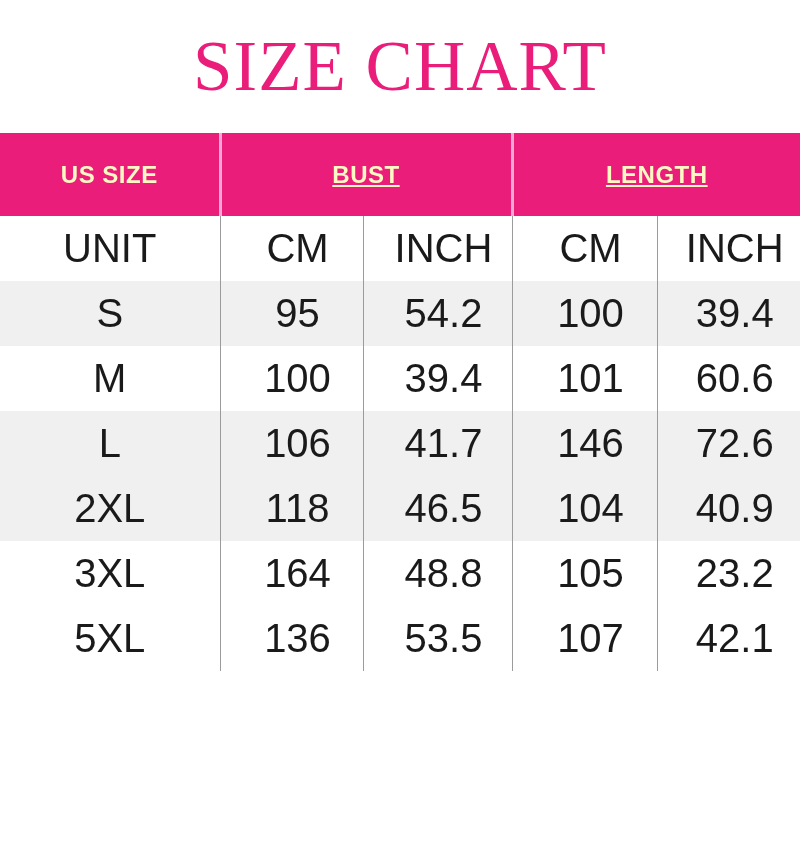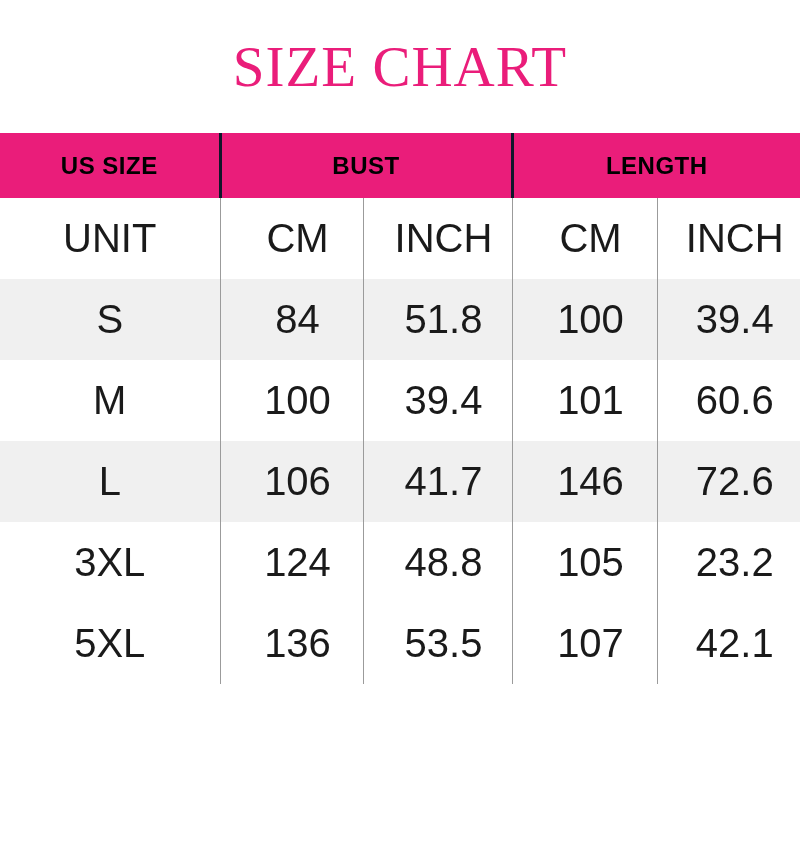--- a/index.html
+++ b/index.html
@@ -17,51 +17,52 @@
   }
   .title-wrap {
     height: 133px;
     display: flex;
     align-items: center;
     justify-content: center;
   }
   .page-title {
     font-family: "Liberation Serif", serif;
     font-weight: normal;
-    font-size: 57px;
+    font-size: 71px;
     letter-spacing: 1px;
     color: var(--pink, #ea1d7a);
     line-height: 1;
     white-space: nowrap;
   }
   table.size-table {
     border-collapse: collapse;
     table-layout: fixed;
     width: 800px;
   }
   table.size-table col.c-size   { width: 220px; }
   table.size-table col.c-bcm    { width: 143px; }
   table.size-table col.c-binch  { width: 149px; }
   table.size-table col.c-lcm    { width: 145px; }
   table.size-table col.c-linch  { width: 143px; }
   thead th {
     background: var(--pink, #ea1d7a);
-    color: #000000;
+    color: #fef9c3;
     font-weight: bold;
     font-size: 24px;
     letter-spacing: 0.5px;
-    height: 65px;
+    height: 83px;
     text-align: center;
     vertical-align: middle;
   }
   thead th.gap {
-    border-left: 3px solid #0f172a;
+    border-left: 3px solid #f9a8d4;
+    text-decoration: underline;
   }
   tbody td {
-    height: 81px;
+    height: 65px;
     text-align: center;
     vertical-align: middle;
     font-size: 40px;
     font-weight: normal;
     color: #1a1a1a;
     white-space: nowrap;
   }
   tbody td.bl {
     border-left: 1px solid var(--divider, #9b9b9b);
     padding-left: 12px;
@@ -97,42 +98,49 @@
     <tbody>
       <tr>
         <td>UNIT</td>
         <td class="bl">CM</td>
         <td class="bl">INCH</td>
         <td class="bl">CM</td>
         <td class="bl">INCH</td>
       </tr>
       <tr class="alt">
         <td>S</td>
-        <td class="bl">84</td>
-        <td class="bl">51.8</td>
+        <td class="bl">95</td>
+        <td class="bl">54.2</td>
         <td class="bl">100</td>
         <td class="bl">39.4</td>
       </tr>
       <tr>
         <td>M</td>
         <td class="bl">100</td>
         <td class="bl">39.4</td>
         <td class="bl">101</td>
         <td class="bl">60.6</td>
       </tr>
       <tr class="alt">
         <td>L</td>
         <td class="bl">106</td>
         <td class="bl">41.7</td>
         <td class="bl">146</td>
         <td class="bl">72.6</td>
       </tr>
+      <tr class="alt">
+        <td>2XL</td>
+        <td class="bl">118</td>
+        <td class="bl">46.5</td>
+        <td class="bl">104</td>
+        <td class="bl">40.9</td>
+      </tr>
       <tr>
         <td>3XL</td>
-        <td class="bl">124</td>
+        <td class="bl">164</td>
         <td class="bl">48.8</td>
         <td class="bl">105</td>
         <td class="bl">23.2</td>
       </tr>
       <tr>
         <td>5XL</td>
         <td class="bl">136</td>
         <td class="bl">53.5</td>
         <td class="bl">107</td>
         <td class="bl">42.1</td>

